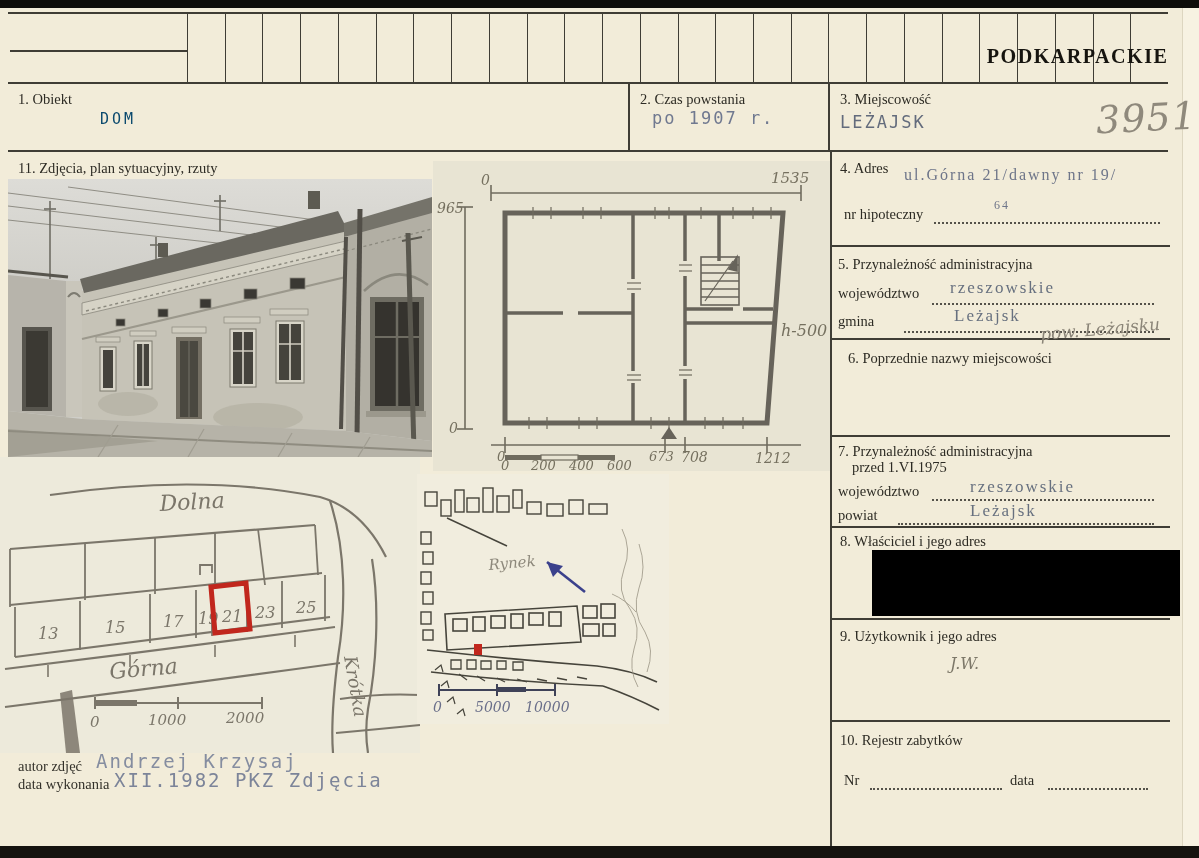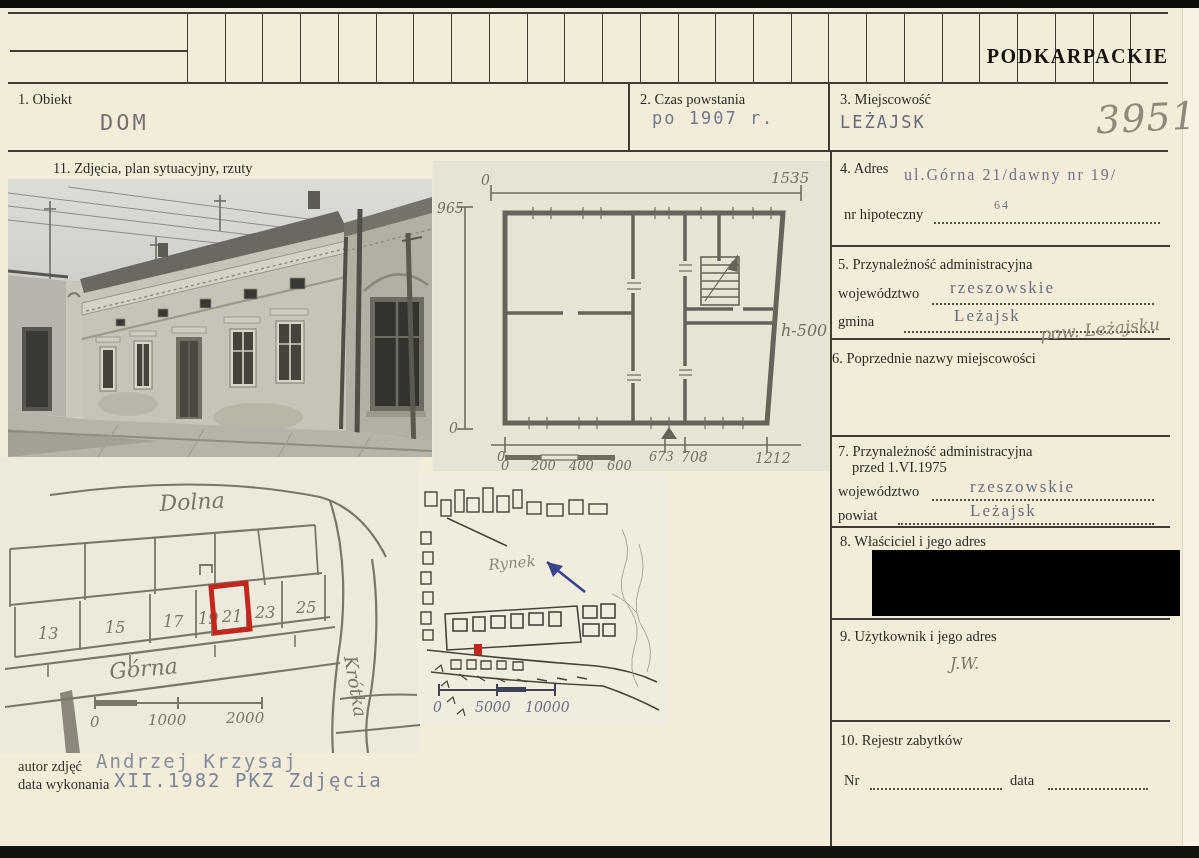--- a/index.html
+++ b/index.html
@@ -28,25 +28,25 @@
   
   .row2{left:8px;top:84px;width:1160px;height:68px;border-bottom:2px solid var(--line);}
   .fbox{position:absolute;top:0;height:100%;}
   .f1{left:0;width:620px;}
   .f2{left:620px;width:200px;border-left:2px solid var(--line);}
   .f3{left:820px;width:340px;border-left:2px solid var(--line);}
   .flabel{font-size:14.5px;color:#2d2b24;}
   .pad{padding:7px 10px 0 10px;}
   .typed{font-family:"DejaVu Sans Mono",monospace;color:var(--typed);}
   .hand{font-family:"DejaVu Serif",serif;font-style:italic;color:var(--pencil);}
-  .v-dom{left:92px;top:26px;font-size:22px;letter-spacing:3px;color:#737373;}
+  .v-dom{left:92px;top:26px;font-size:15px;letter-spacing:3px;color:#0c4a6e;}
   .v-czas{left:22px;top:24px;font-size:17px;letter-spacing:2px;color:#707990;}
   .v-miej{left:10px;top:28px;font-size:17px;letter-spacing:2px;color:#636b7c;}
   
-  .lab11{left:18px;top:160px;font-size:14.5px;color:#2d2b24;margin-left:35px;}
+  .lab11{left:18px;top:160px;font-size:14.5px;color:#2d2b24;}
   
   .vline{left:830px;top:152px;width:2px;height:694px;background:var(--line);}
   .rcol{left:832px;top:152px;width:338px;}
   .rsec{position:relative;border-bottom:2px solid var(--line);}
   .rsec:last-child{border-bottom:none;}
   .s4{height:95px;} .s5{height:93px;} .s6{height:97px;} .s7{height:91px;}
   .s8{height:92px;} .s9{height:102px;} .s10{height:124px;}
   .dots{position:absolute;height:2px;border-bottom:2px dotted #55524a;}
   .sublabel{position:absolute;font-size:14.5px;color:#2d2b24;}
   .tv{position:absolute;font-family:Liberation Serif, serif;letter-spacing:2px;}
@@ -138,21 +138,21 @@
     <div class="sublabel" style="left:6px;top:38px;">województwo</div>
     <div class="dots" style="left:100px;top:56px;width:222px;"></div>
     <div class="tv" style="left:118px;top:31px;font-size:17px;color:#67707f;">rzeszowskie</div>
     <div class="sublabel" style="left:6px;top:66px;">gmina</div>
     <div class="dots" style="left:72px;top:84px;width:250px;"></div>
     <div class="tv" style="left:122px;top:59px;font-size:17px;color:#67707f;">Leżajsk</div>
     <div class="hand" style="position:absolute;left:208px;top:72px;font-size:17px;transform:rotate(-5deg);z-index:3;">pow. Leżajsku</div>
   </div>
 
   <div class="rsec s6">
-    <div class="sublabel" style="left:0;top:10px;">6. Poprzednie nazwy miejscowości</div>
+    <div class="sublabel" style="left:16px;top:10px;">6. Poprzednie nazwy miejscowości</div>
   </div>
 
   <div class="rsec s7">
     <div class="sublabel" style="left:6px;top:6px;">7. Przynależność administracyjna</div>
     <div class="sublabel" style="left:20px;top:22px;">przed 1.VI.1975</div>
     <div class="sublabel" style="left:6px;top:46px;">województwo</div>
     <div class="dots" style="left:100px;top:62px;width:222px;"></div>
     <div class="tv" style="left:138px;top:40px;font-size:17px;color:#67707f;">rzeszowskie</div>
     <div class="sublabel" style="left:6px;top:70px;">powiat</div>
     <div class="dots" style="left:66px;top:86px;width:256px;"></div>

